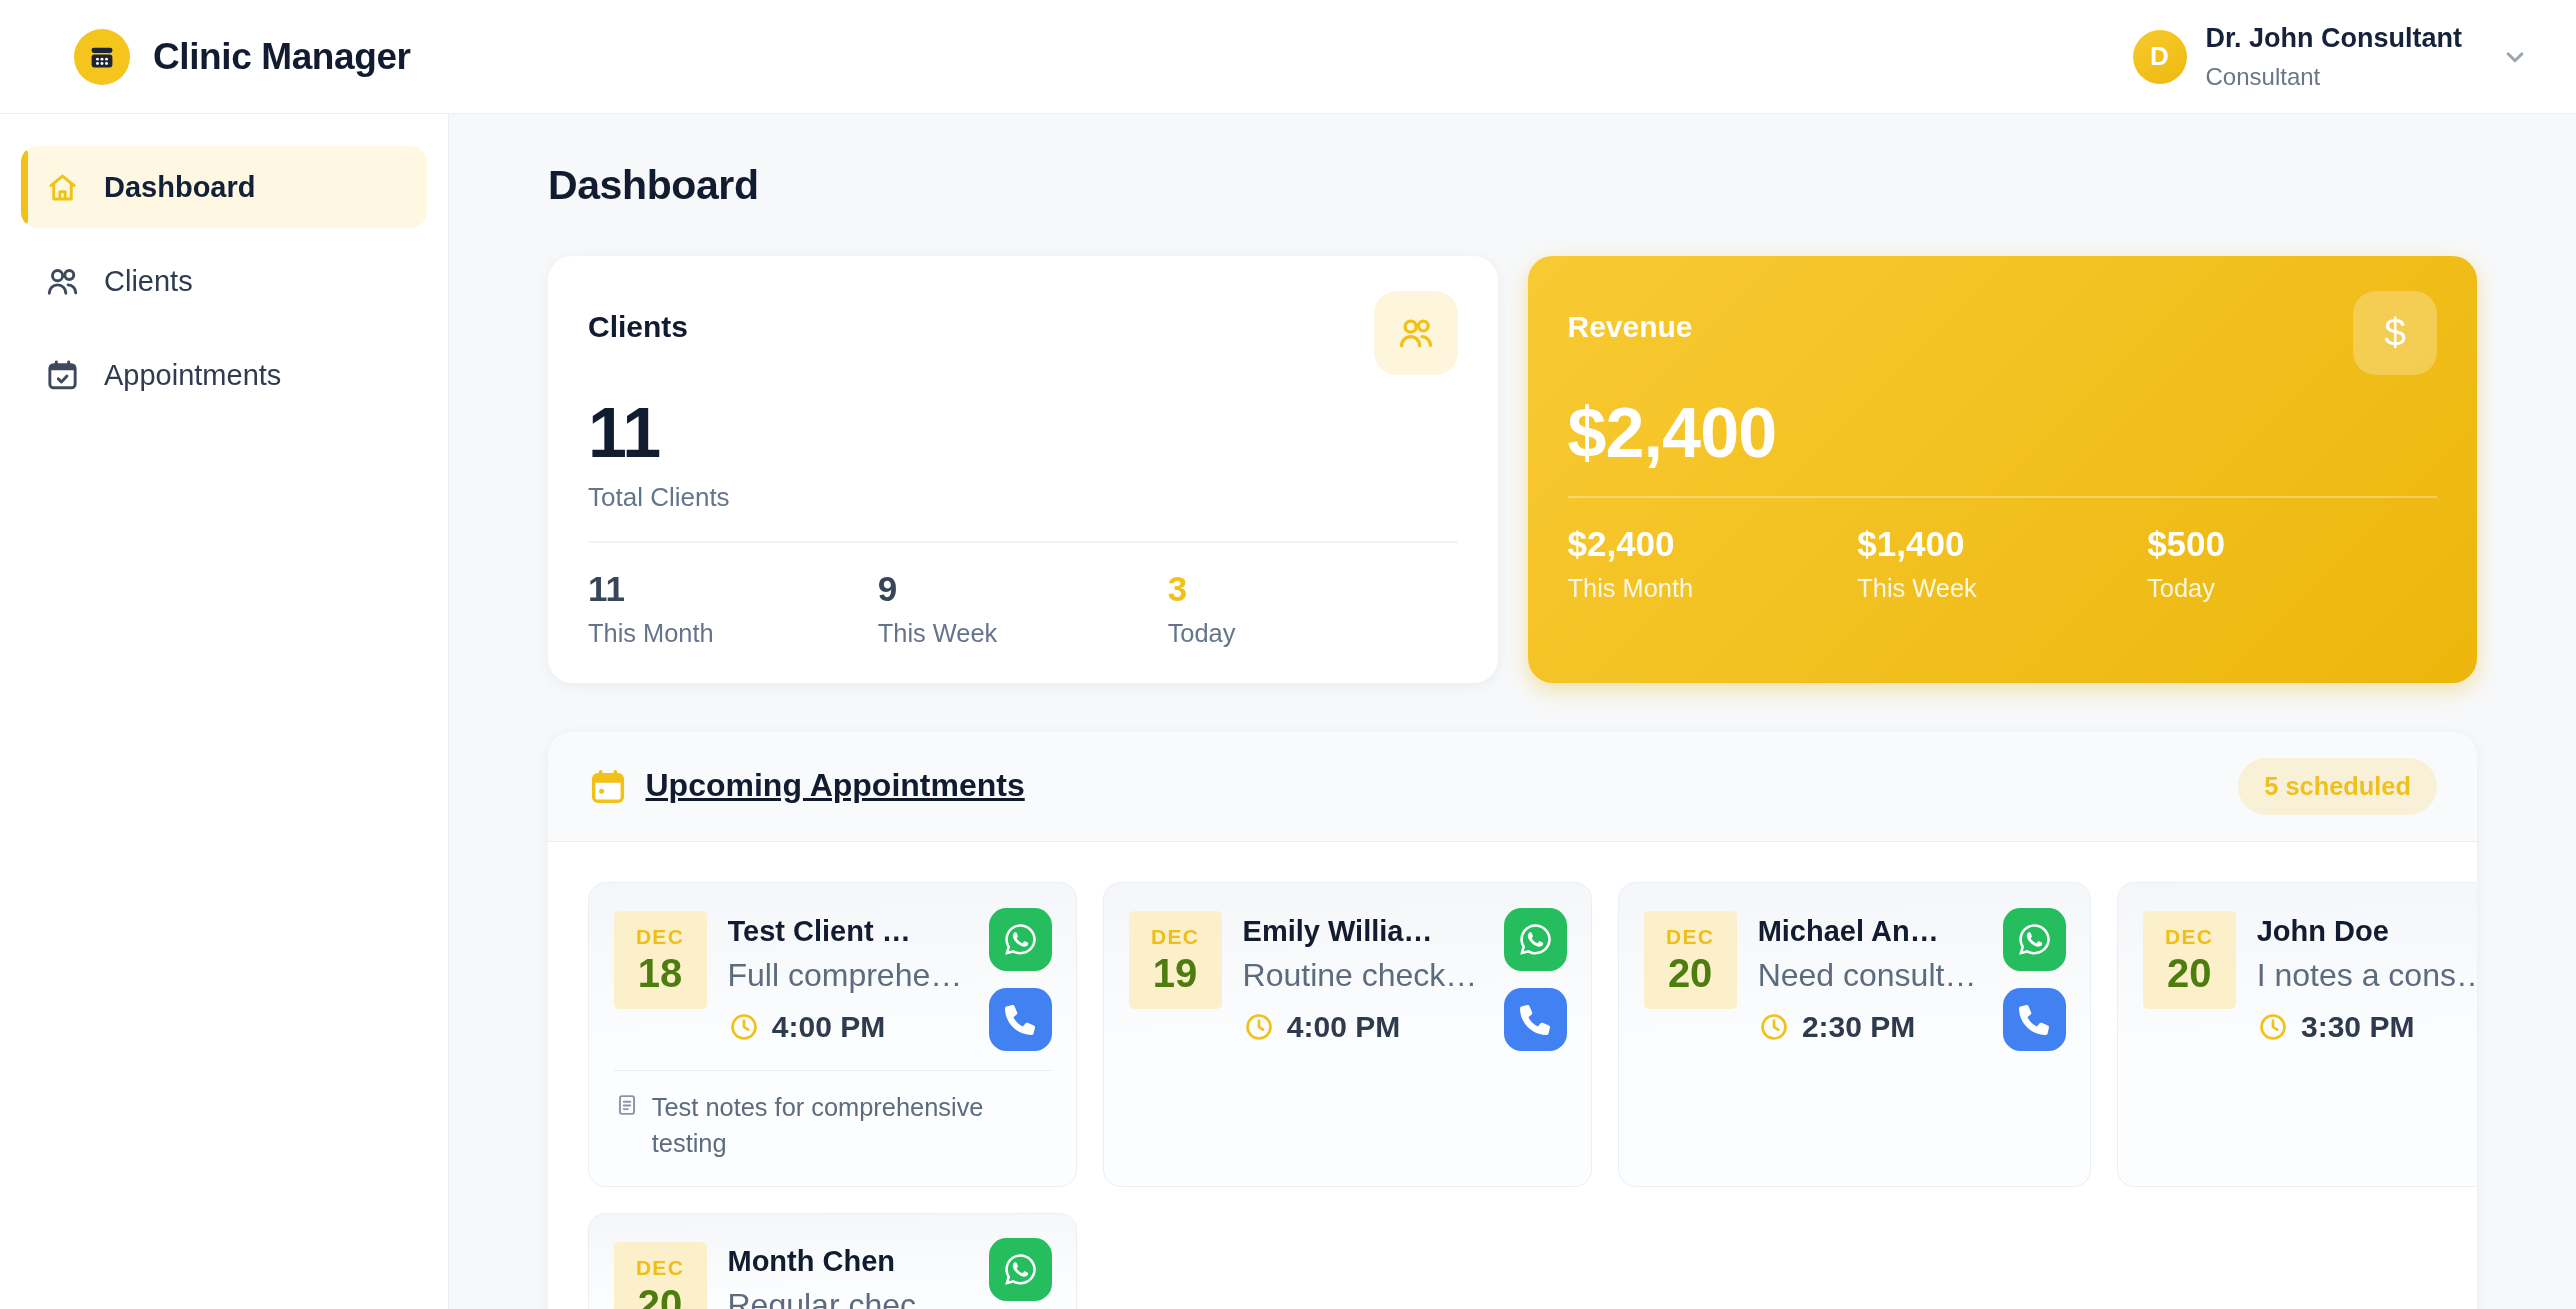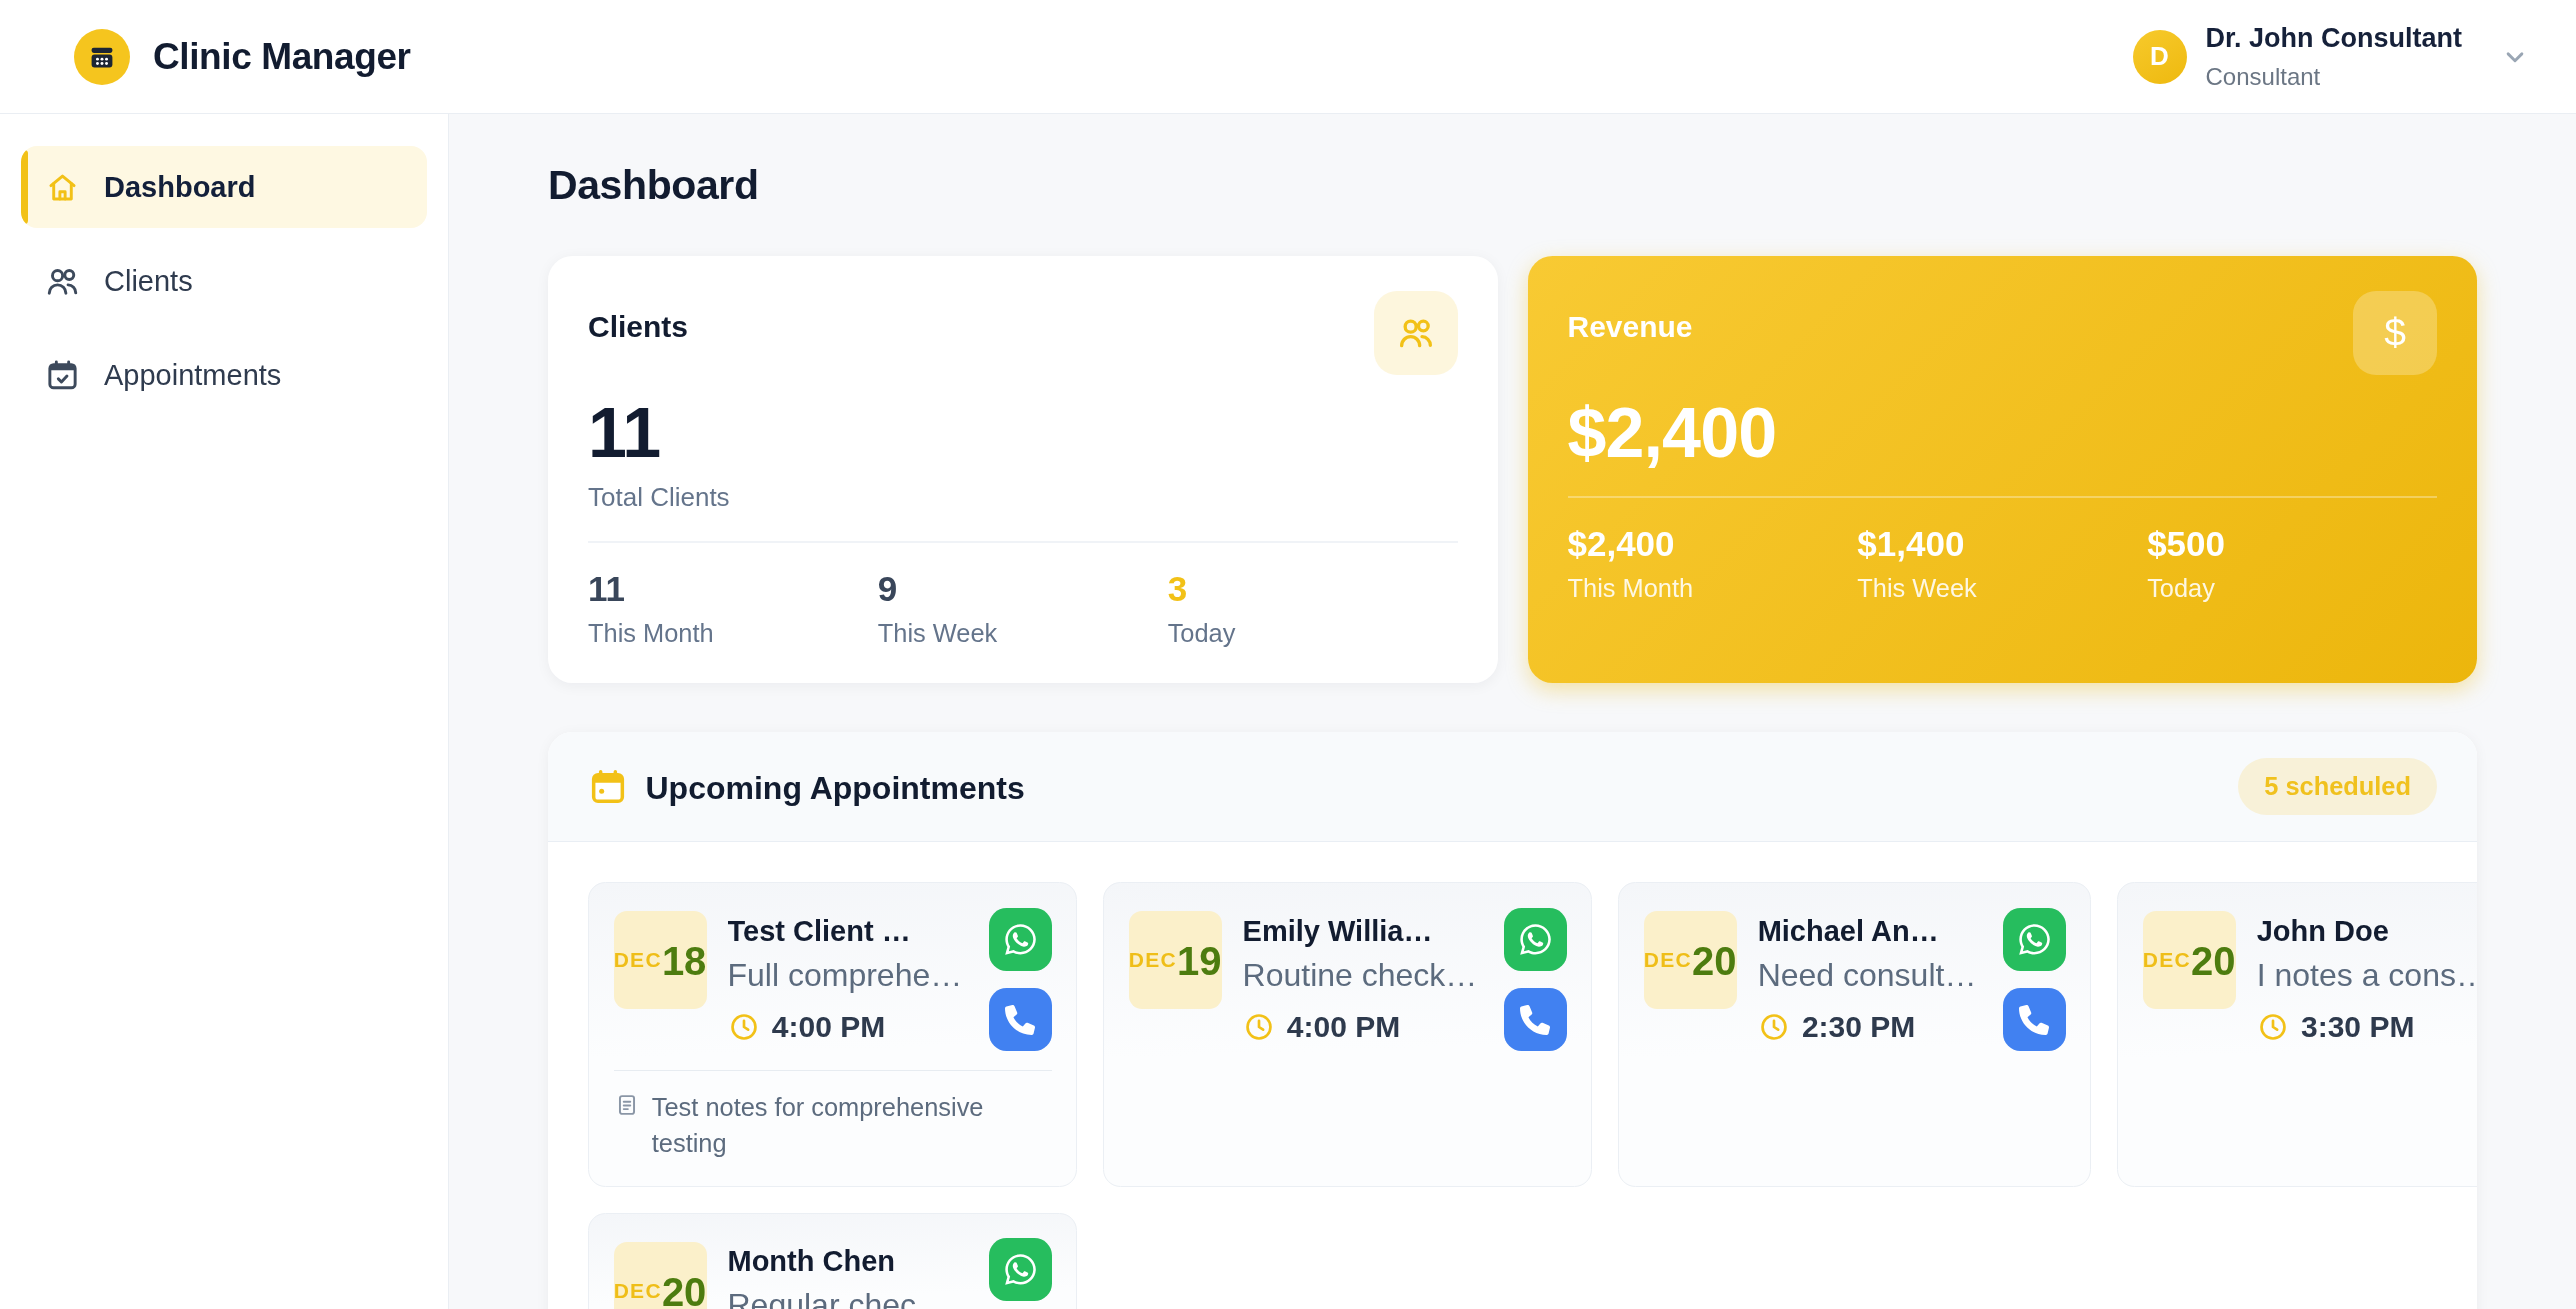--- a/index.html
+++ b/index.html
@@ -105,21 +105,21 @@
   .panel {
     background: #ffffff; border-radius: 24.5px;
     box-shadow: 0 2.6px 14px rgba(15,23,42,0.05);
     overflow: hidden;
   }
   .panel-head {
     display: flex; align-items: center; justify-content: space-between;
     padding: 26px 40px; background: #F8FAFC;
     border-bottom: 1.8px solid #E9EEF4;
   }
-  .panel-title-wrap { display: flex; align-items: flex-end; gap: 17.5px; }
+  .panel-title-wrap { display: flex; align-items: flex-start; gap: 17.5px; text-decoration: underline; }
   .panel-title { font-size: 32px; font-weight: 700; color: #121C30; }
   .sched-badge {
     background: #F8F1D8; color: #F0C11E;
     font-size: 25.4px; font-weight: 700;
     padding: 14px 26px; border-radius: 875px;
   }
   .cards-grid {
     padding: 40px; background: #ffffff;
     display: grid; grid-template-columns: repeat(4, 1fr); gap: 26px;
   }
@@ -127,22 +127,22 @@
     border-radius: 17.5px;
     border: 1.8px solid #EBEFF4;
     background: linear-gradient(178deg, #F4F6F9 0%, #FCFDFE 55%);
     padding: 24.5px;
     display: flex; flex-direction: column;
     cursor: pointer;
   }
   .appt-top { display: flex; gap: 21px; }
   .date-badge {
     width: 93px; height: 98px; flex: none;
-    border-radius: 13px; background: #FBF0CA;
-    display: flex; flex-direction: row; align-items: center; justify-content: center;
+    border-radius: 5px; background: #FBF0CA;
+    display: flex; flex-direction: column; align-items: center; justify-content: center;
     margin-top: 3.5px;
   }
   .date-month { font-size: 21px; font-weight: 800; color: #EFBE18; letter-spacing: 1.3px; }
   .date-day { font-size: 40px; font-weight: 700; color: #4d7c0f; line-height: 1.1; margin-top: 1.8px; }
   .appt-info { flex: 1; min-width: 0; padding-top: 7px; }
   .appt-name { font-size: 29px; font-weight: 700; color: #121C30; white-space: nowrap; overflow: hidden; }
   .appt-desc { font-size: 32px; color: #5C6B7E; margin-top: 8.8px; white-space: nowrap; overflow: hidden; }
   .appt-time-row { display: flex; align-items: center; gap: 12.3px; margin-top: 16px; }
   .appt-time { font-size: 30px; font-weight: 600; color: #2E3A4D; }
   .appt-actions { flex: none; display: flex; flex-direction: column; gap: 17.5px; margin-left: 5.3px; }

